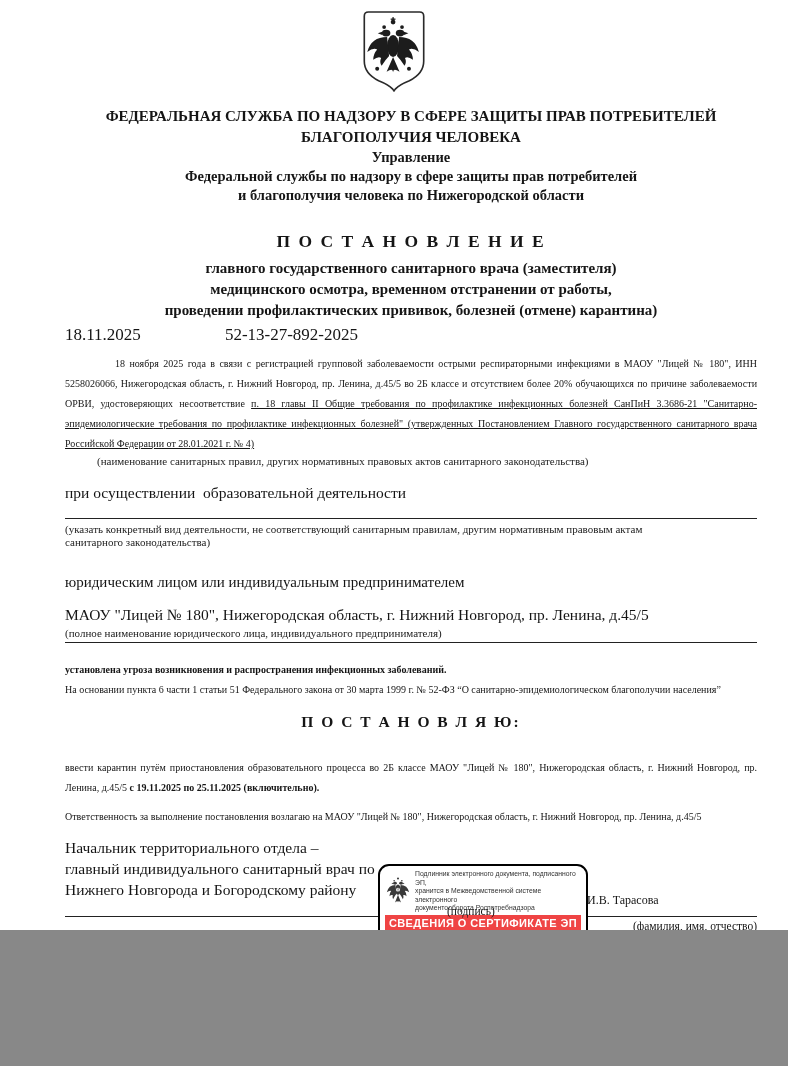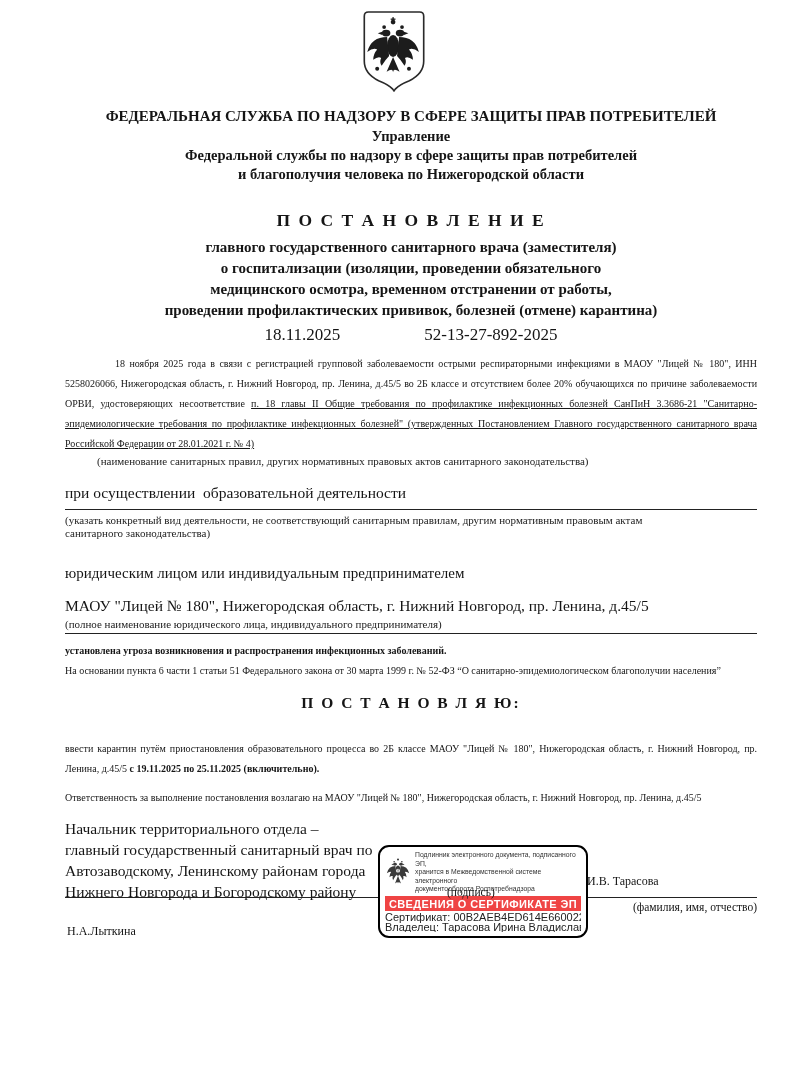--- a/index.html
+++ b/index.html
@@ -1,43 +1,43 @@
 <!DOCTYPE html>
 <html lang="ru"><head>
 <meta charset="utf-8">
 <style>
   html,body{margin:0;padding:0;background:#888;}
   .page{
-    width:788px;height:1066px;position:relative;margin:0 auto;
+    width:788px;height:930px;position:relative;margin:0 auto;
     background:#fff;color:#151515;
     font-family:"Liberation Serif", serif;
     overflow:hidden;
   }
   .content{padding:0 31px 0 65px;}
   .emblem{width:64px;height:84px;margin:10px auto 0;display:block;}
   .agency{margin-top:12px;font-weight:bold;font-size:15px;line-height:21px;text-align:center;}
   .office{margin-top:0;font-weight:bold;font-size:14.5px;line-height:19px;text-align:center;}
   .title-main{margin-top:26px;text-align:center;font-weight:bold;font-size:17.5px;letter-spacing:2px;}
   .title-sub{margin-top:6px;text-align:center;font-weight:bold;font-size:15px;line-height:21px;}
-  .date-row{margin-top:4px;display:flex;justify-content:center;gap:84px;font-size:17px;}
+  .date-row{margin-top:4px;display:flex;gap:84px;font-size:17px;}
   .body-text{font-size:10px;line-height:20px;margin:0;}
   .justify{text-align:justify;}
   .indent{text-indent:50px;}
   .para1{margin-top:9px;}
   .u{text-decoration:underline;}
   .caption{font-size:11px;line-height:13px;color:#222;}
   .caption-left{margin-top:1px;padding-left:32px;}
-  .field-line{margin-top:16px;font-size:15.5px;border-bottom:1.5px solid #222;padding-bottom:7px;white-space:pre-wrap;}
+  .field-line{margin-top:16px;font-size:15.5px;border-bottom:1.5px solid #222;padding-bottom:16px;white-space:pre-wrap;}
   .caption-center{margin-top:4px;}
   .caption-center span{display:block;}
   .entity{margin-top:25px;font-size:15px;}
   .org{margin-top:15px;font-size:15.5px;}
   .caption-org{margin-top:3px;}
   .rule{border:0;border-top:1.5px solid #222;margin:2px 0 0 0;}
-  .threat{margin-top:7px;font-weight:bold;font-family:Liberation Serif, serif;}
+  .threat{margin-top:17px;font-weight:bold;font-family:Liberation Serif, serif;}
   .legal{margin-top:0;}
   .resolve{margin-top:13px;text-align:center;font-weight:bold;font-size:15.5px;letter-spacing:2px;}
   .order{margin-top:27px;}
   .resp{margin-top:9px;}
   .sig-section{position:relative;margin-top:10px;height:178px;}
   .sig-lines{font-size:15.5px;line-height:21px;}
   .sig-name{position:absolute;left:522px;top:56px;font-size:12px;}
   .sig-rule{position:absolute;left:0;right:0;top:79px;border:0;border-top:1.3px solid #222;margin:0;}
   .sig-caption-fio{position:absolute;right:0;top:83px;font-size:11.5px;}
   .sig-caption-sign{position:absolute;left:382px;top:68px;font-size:11.5px;z-index:3;}
@@ -77,33 +77,33 @@
       <path d="M30 41 L23.5 56 Q30 51.5 30 56.5 Q30 51.5 36.5 56 Z"></path>
       <circle cx="14" cy="53" r="2"></circle>
       <circle cx="46" cy="53" r="2"></circle>
     </g>
   </svg>
 
   <div class="content">
 
     <div class="agency">
       <div>ФЕДЕРАЛЬНАЯ СЛУЖБА ПО НАДЗОРУ В СФЕРЕ ЗАЩИТЫ ПРАВ ПОТРЕБИТЕЛЕЙ</div>
+      <div>БЛАГОПОЛУЧИЯ ЧЕЛОВЕКА</div>
     </div>
 
     <div class="office">
       <div>Управление</div>
       <div>Федеральной службы по надзору в сфере защиты прав потребителей</div>
       <div>и благополучия человека по Нижегородской области</div>
     </div>
 
     <div class="title-main">П О С Т А Н О В Л Е Н И Е</div>
 
     <div class="title-sub">
       <div>главного государственного санитарного врача (заместителя)</div>
-      <div>о госпитализации (изоляции, проведении обязательного</div>
       <div>медицинского осмотра, временном отстранении от работы,</div>
       <div>проведении профилактических прививок, болезней (отмене) карантина)</div>
     </div>
 
     <div class="date-row">
       <span>18.11.2025</span>
       <span>52-13-27-892-2025</span>
     </div>
 
     <p class="body-text justify indent para1"><span>18 ноября 2025 года в  связи с регистрацией групповой заболеваемости острыми респираторными инфекциями в МАОУ "Лицей № 180", ИНН 5258026066, Нижегородская область, г. Нижний Новгород, пр. Ленина, д.45/5 во 2Б классе  и отсутствием более 20% обучающихся по причине заболеваемости ОРВИ, удостоверяющих несоответствие </span><span class="u">п. 18 главы II Общие требования по профилактике инфекционных болезней СанПиН 3.3686-21 "Санитарно-эпидемиологические требования по профилактике инфекционных болезней" (утвержденных Постановлением Главного государственного санитарного врача Российской Федерации от 28.01.2021 г. № 4)</span></p>
@@ -128,22 +128,21 @@
 
     <div class="resolve">П О С Т А Н О В Л Я Ю:</div>
 
     <p class="body-text justify order"><span>ввести карантин путём приостановления образовательного процесса во 2Б классе  МАОУ "Лицей № 180", Нижегородская область, г. Нижний Новгород, пр. Ленина, д.45/5 </span><b>с  19.11.2025 по 25.11.2025 (включительно).</b></p>
 
     <p class="body-text justify resp">Ответственность за выполнение постановления возлагаю на МАОУ "Лицей № 180", Нижегородская область, г. Нижний Новгород, пр. Ленина, д.45/5</p>
 
     <div class="sig-section">
       <div class="sig-lines">
         <div>Начальник территориального отдела –</div>
-        <div>главный государственный санитарный врач по</div>
-        <div>Автозаводскому, Ленинскому районам города</div>
+        <div>главный индивидуального санитарный врач по</div>
         <div>Нижнего Новгорода и Богородскому району</div>
       </div>
 
       <div class="sig-name">И.В. Тарасова</div>
       <hr class="sig-rule">
       <div class="sig-caption-sign">(подпись)</div>
       <div class="sig-caption-fio">(фамилия, имя, отчество)</div>
 
       <div class="stamp">
         <div class="stamp-head">

